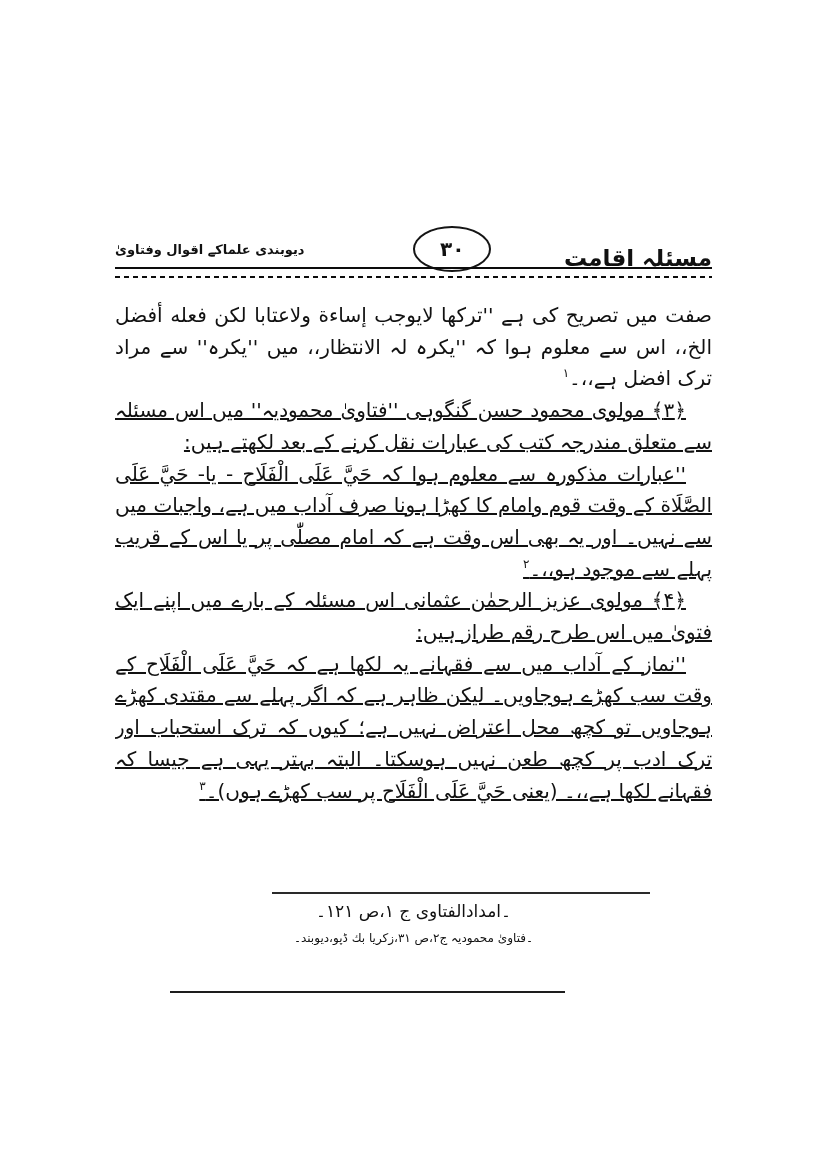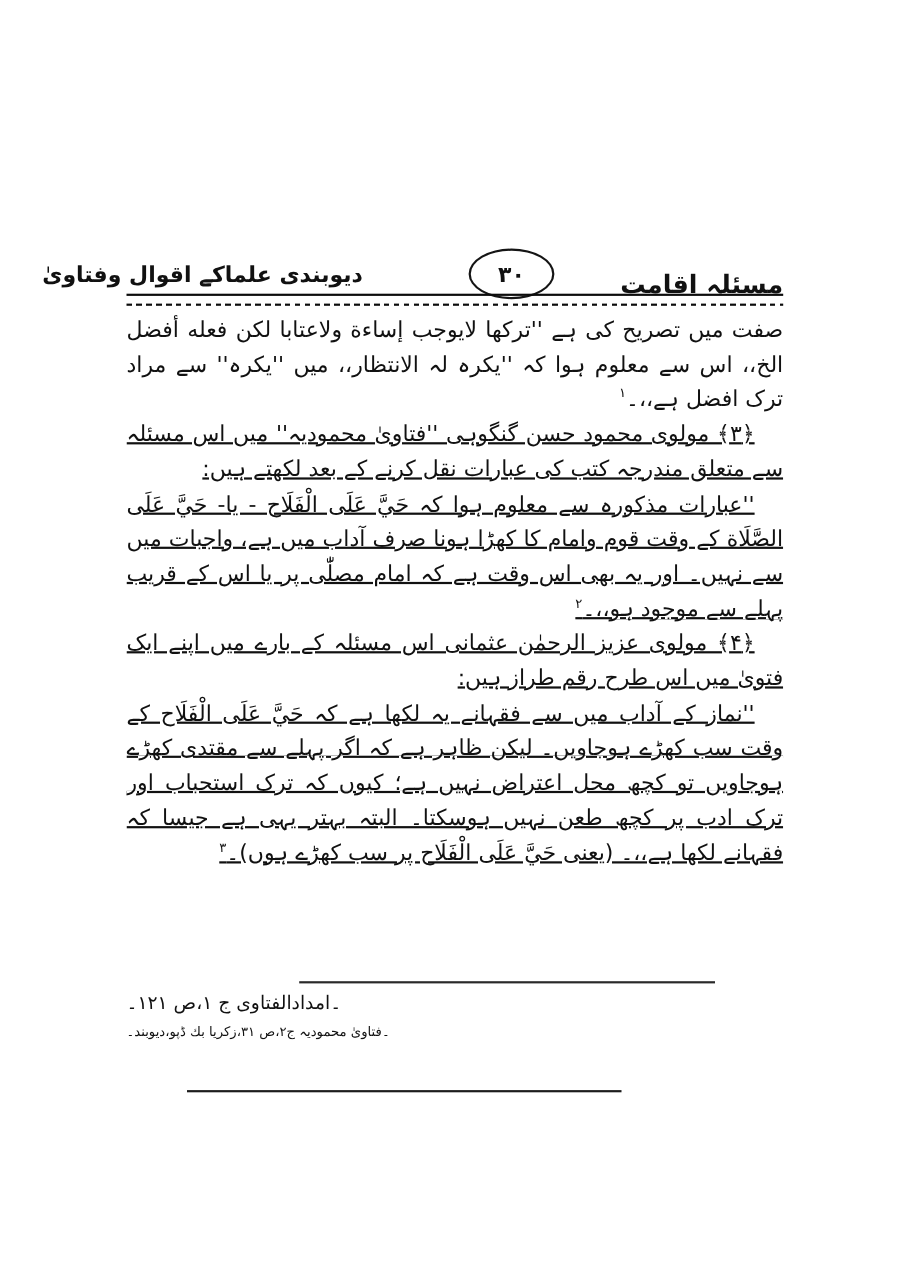--- a/index.html
+++ b/index.html
@@ -8,44 +8,44 @@
     width:826px;height:1168px;
     background:#ffffff;
     overflow:hidden;
     font-family:"DejaVu Sans",sans-serif;
     color:#111;
   }
   .content-abs{position:absolute;left:115px;width:597px;direction:rtl;}
   
   .header{top:226px;height:46px;display:flex;align-items:center;justify-content:space-between;}
   .h-title-right{font-size:23px;font-weight:bold;white-space:nowrap;margin-top:18px;}
-  .h-title-left{font-size:20px;font-weight:bold;white-space:nowrap;}
+  .h-title-left{font-size:13px;font-weight:bold;white-space:nowrap;}
   .page-oval{
     width:74px;height:42px;border:2px solid #151515;border-radius:50%;
     display:flex;align-items:center;justify-content:center;
     font-size:20px;font-weight:bold;flex:0 0 auto;
     margin-left:96px;margin-right:60px;
   }
   .rule-solid{top:267px;height:2px;background:#0c0c0c;}
   .rule-dashed{
     top:276px;height:2px;
     background:repeating-linear-gradient(to right,#0c0c0c 0 5px,transparent 5px 9px);
   }
   
   .body-text{
-    top:284px;height:606px;overflow:hidden;
+    top:300px;height:606px;overflow:hidden;
     font-size:20px;line-height:31.7px;
     text-align:justify;
   }
   .para{margin:0;padding:0;}
   .para.indent{text-indent:26px;text-decoration:underline;}
   sup.fnref{font-size:12px;line-height:0;}
   
   .fn-sep{position:absolute;left:272px;top:892px;width:378px;height:2px;background:#2a2a2a;}
-  .footnote{position:absolute;left:115px;width:597px;direction:rtl;text-align:left;white-space:nowrap;overflow:hidden;}
+  .footnote{position:absolute;left:115px;width:597px;direction:rtl;text-align:center;white-space:nowrap;overflow:hidden;}
   .fn-1{top:901px;font-size:17px;}
   .fn-2{top:931px;font-size:12px;}
   .fn-3{top:963px;font-size:15px;}
   .fn-end-rule{position:absolute;left:170px;top:991px;width:395px;height:2px;background:#1d1d1d;}
 </style>
 </head>
 <body>
 
 <div class="page">
 

